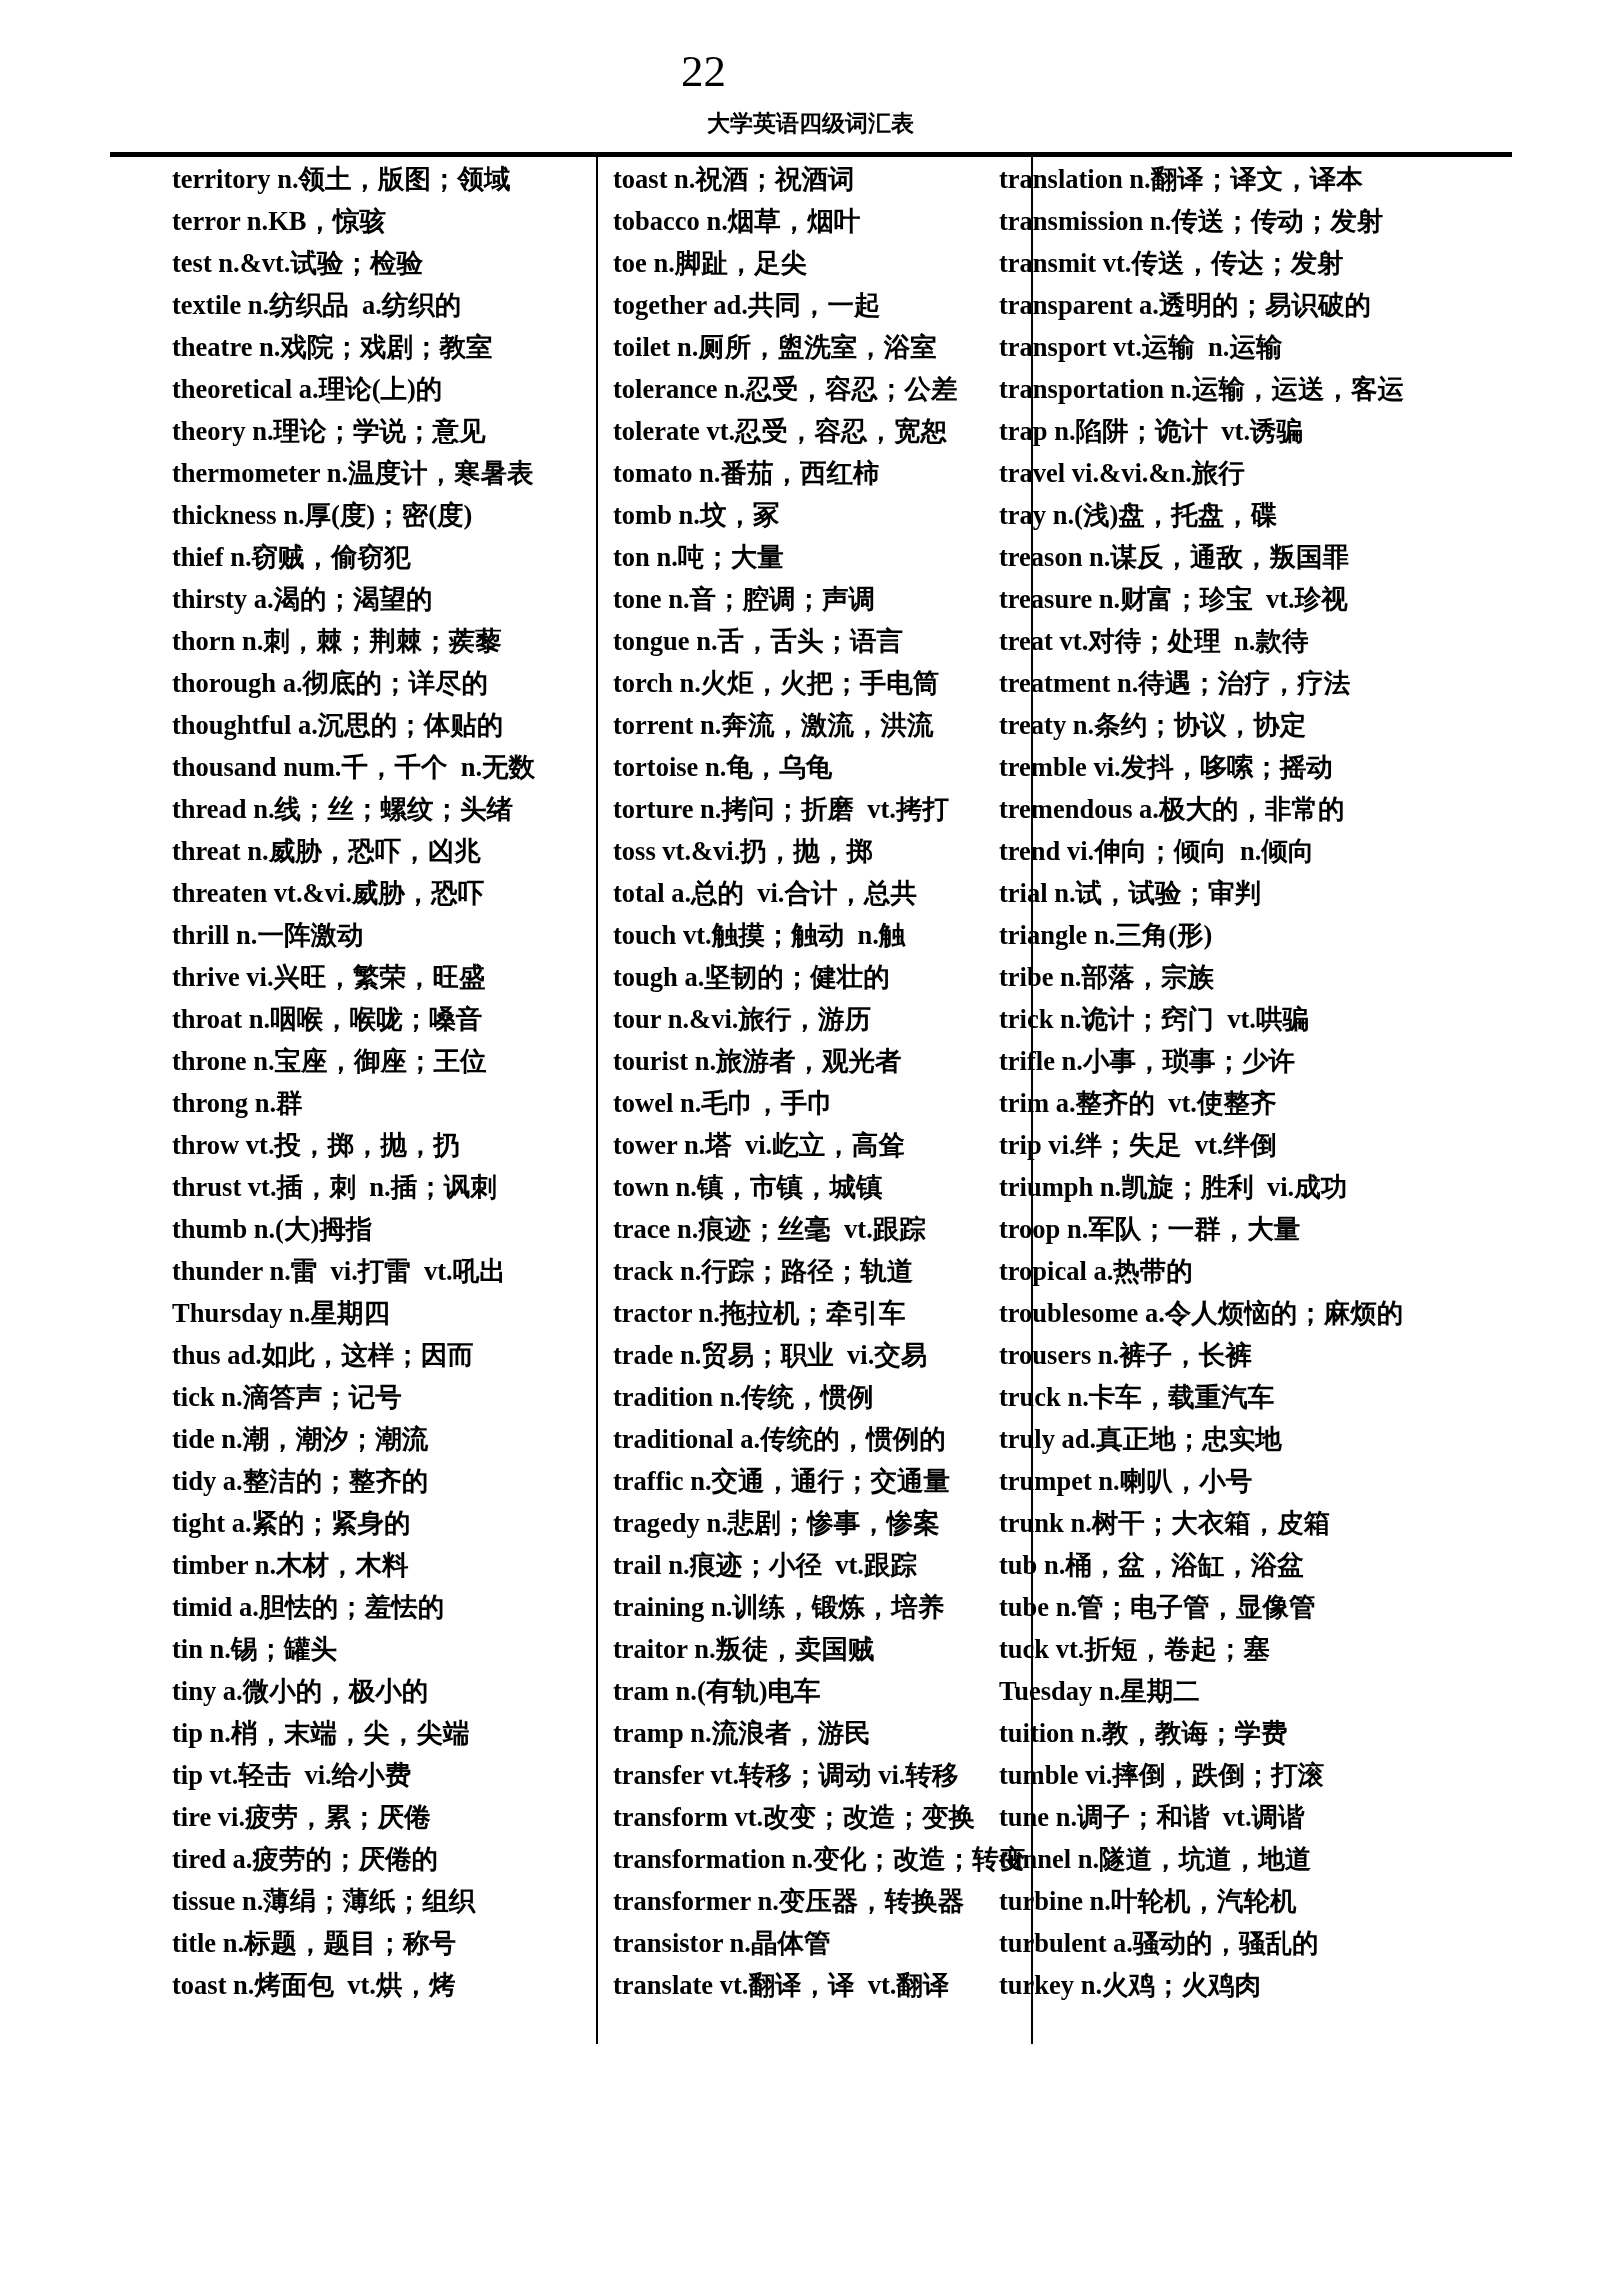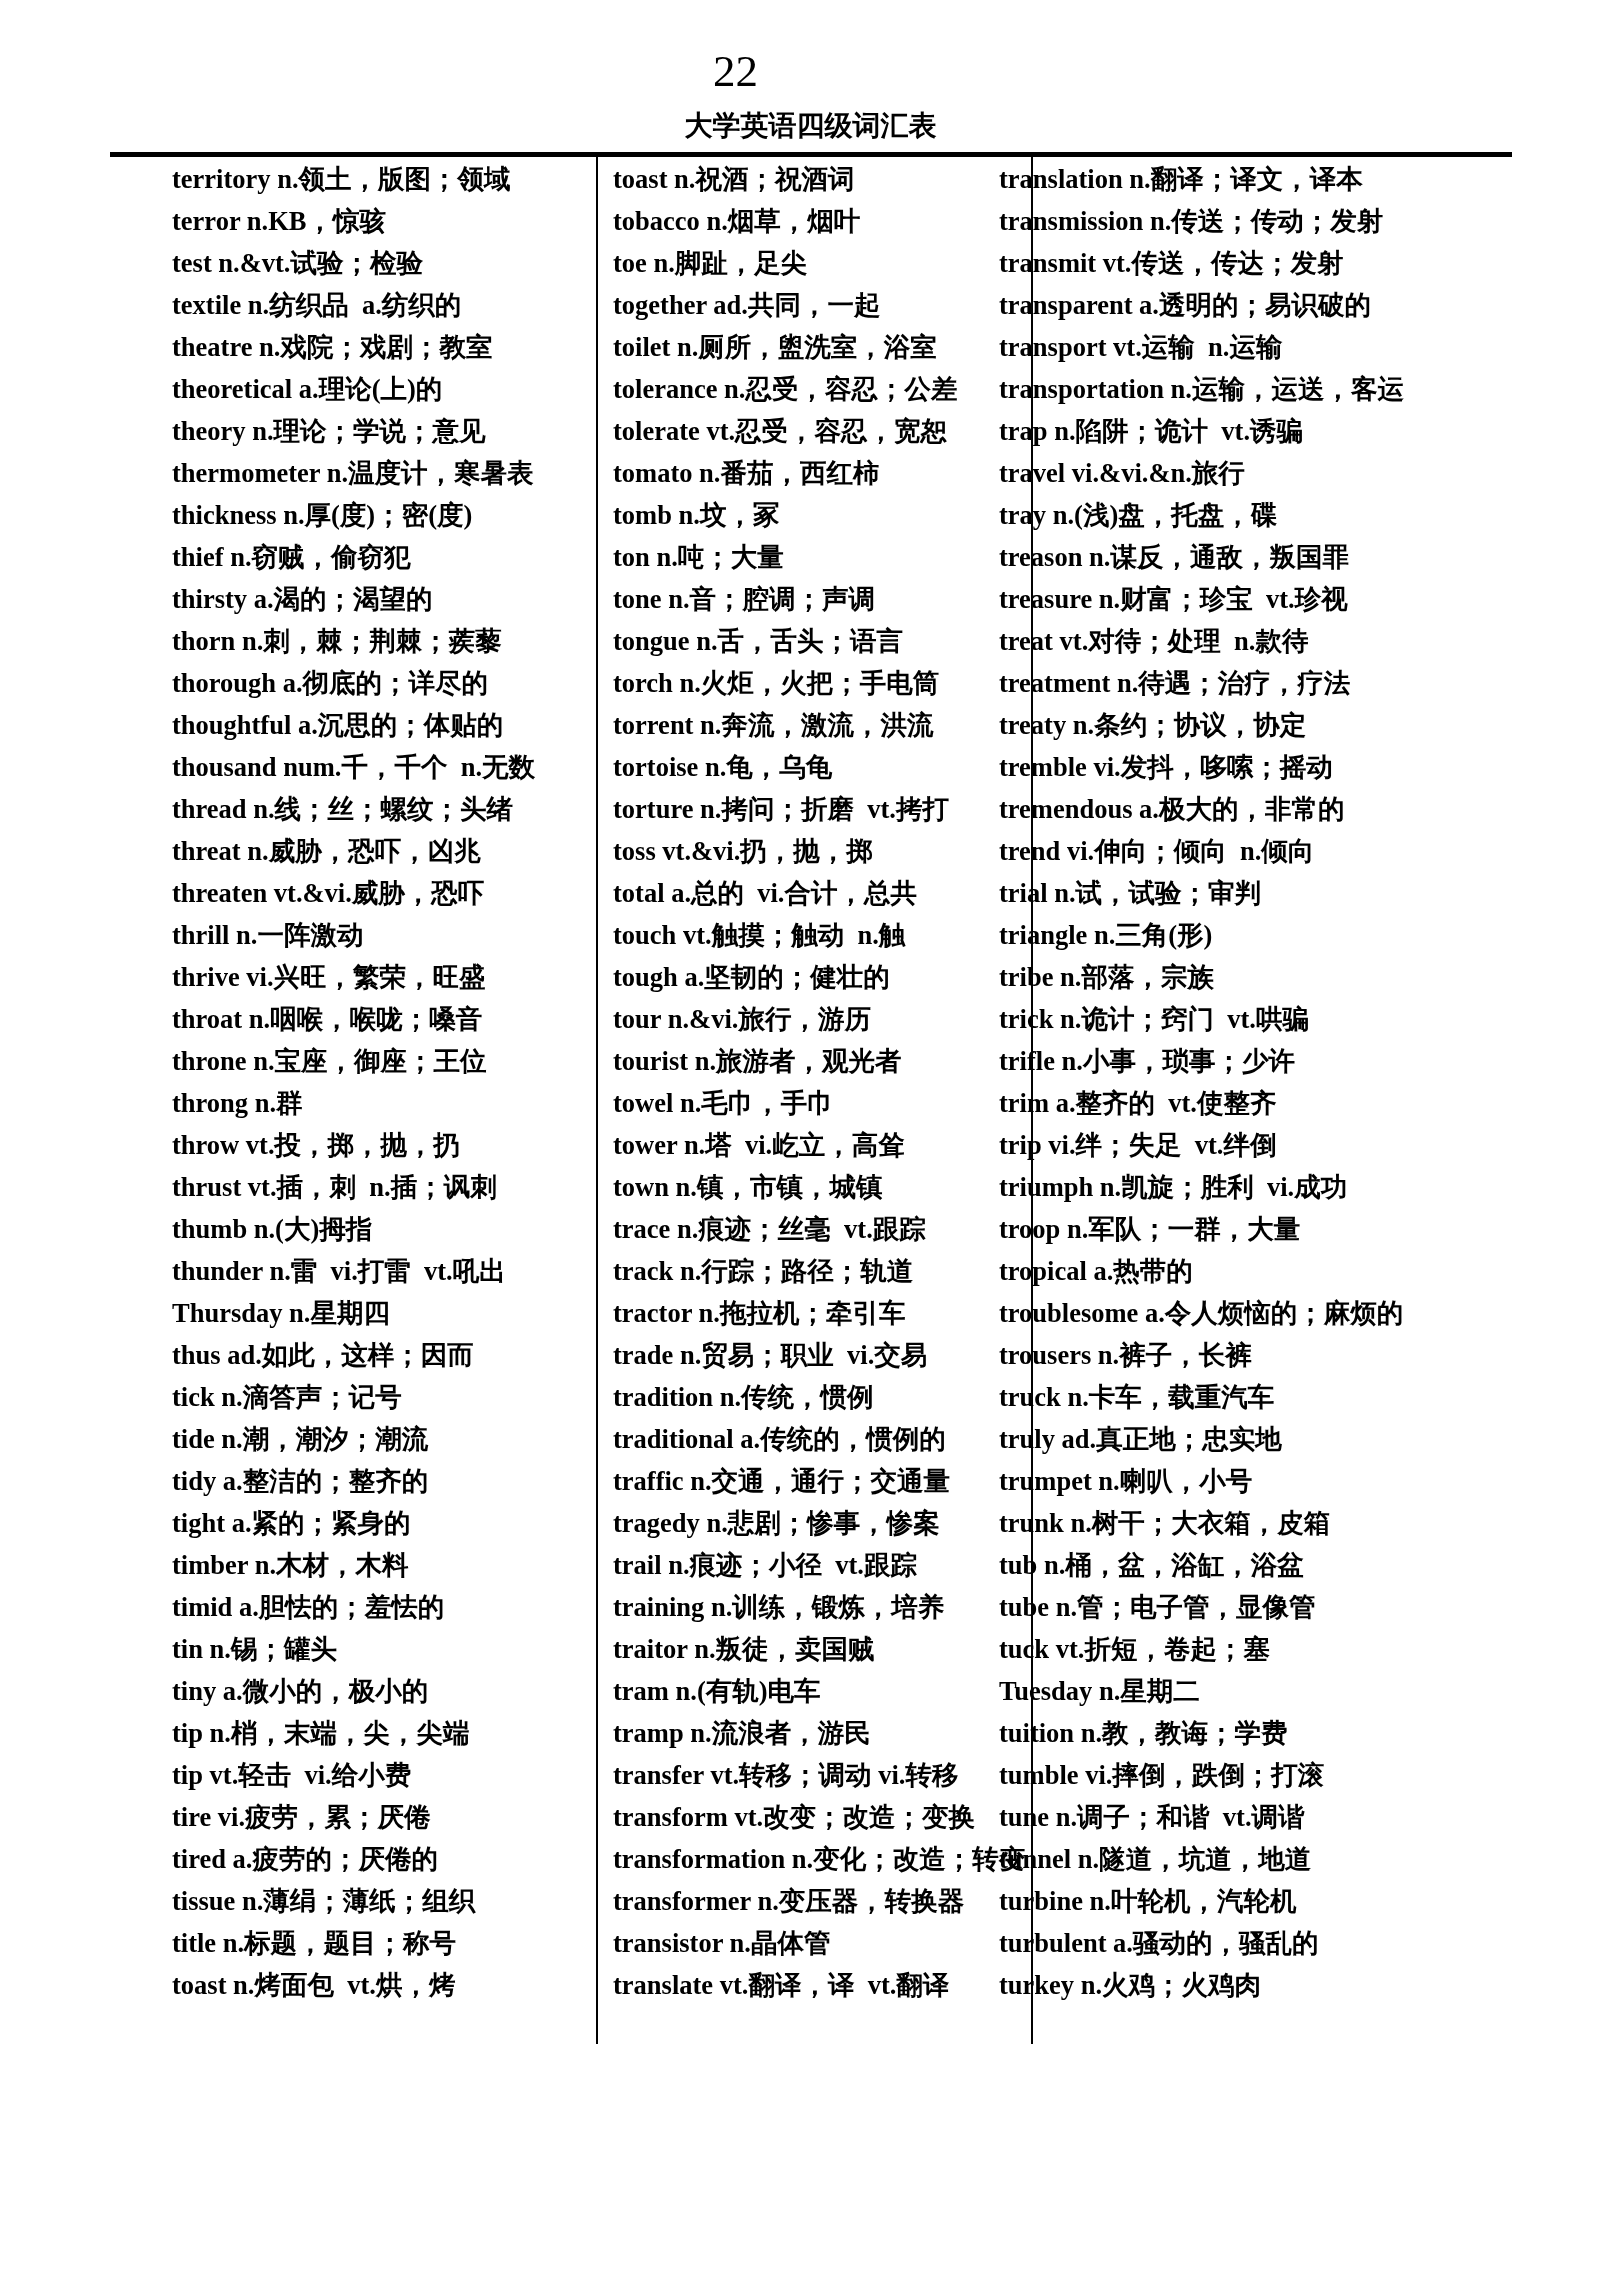--- a/index.html
+++ b/index.html
@@ -4,25 +4,25 @@
 <style>
   html, body { margin: 0; padding: 0; }
   body {
     width: 1621px; height: 2293px;
     background: #ffffff; color: #000000;
     position: relative;
     font-family: "Liberation Serif", "DejaVu Serif", serif;
   }
   .page-number {
     position: absolute; top: 49px; left: 0; width: 1407px;
-    text-align: center; font-size: 45px; line-height: 1; margin-left: 32px;
+    text-align: center; font-size: 45px; line-height: 1;
   }
   .page-title {
     position: absolute; top: 111px; left: 0; width: 1621px;
-    text-align: center; font-size: 28px; font-weight: bold; line-height: 1.1;
+    text-align: center; font-size: 23px; font-weight: bold; line-height: 1.1;
   }
   .header-rule {
     position: absolute; top: 152px; left: 110px;
     width: 1402px; height: 4.9px; background: #000;
   }
   .col-divider {
     position: absolute; top: 157px; height: 1887px;
     width: 2px; background: #000;
   }
   .divider-1 { left: 596px; }

